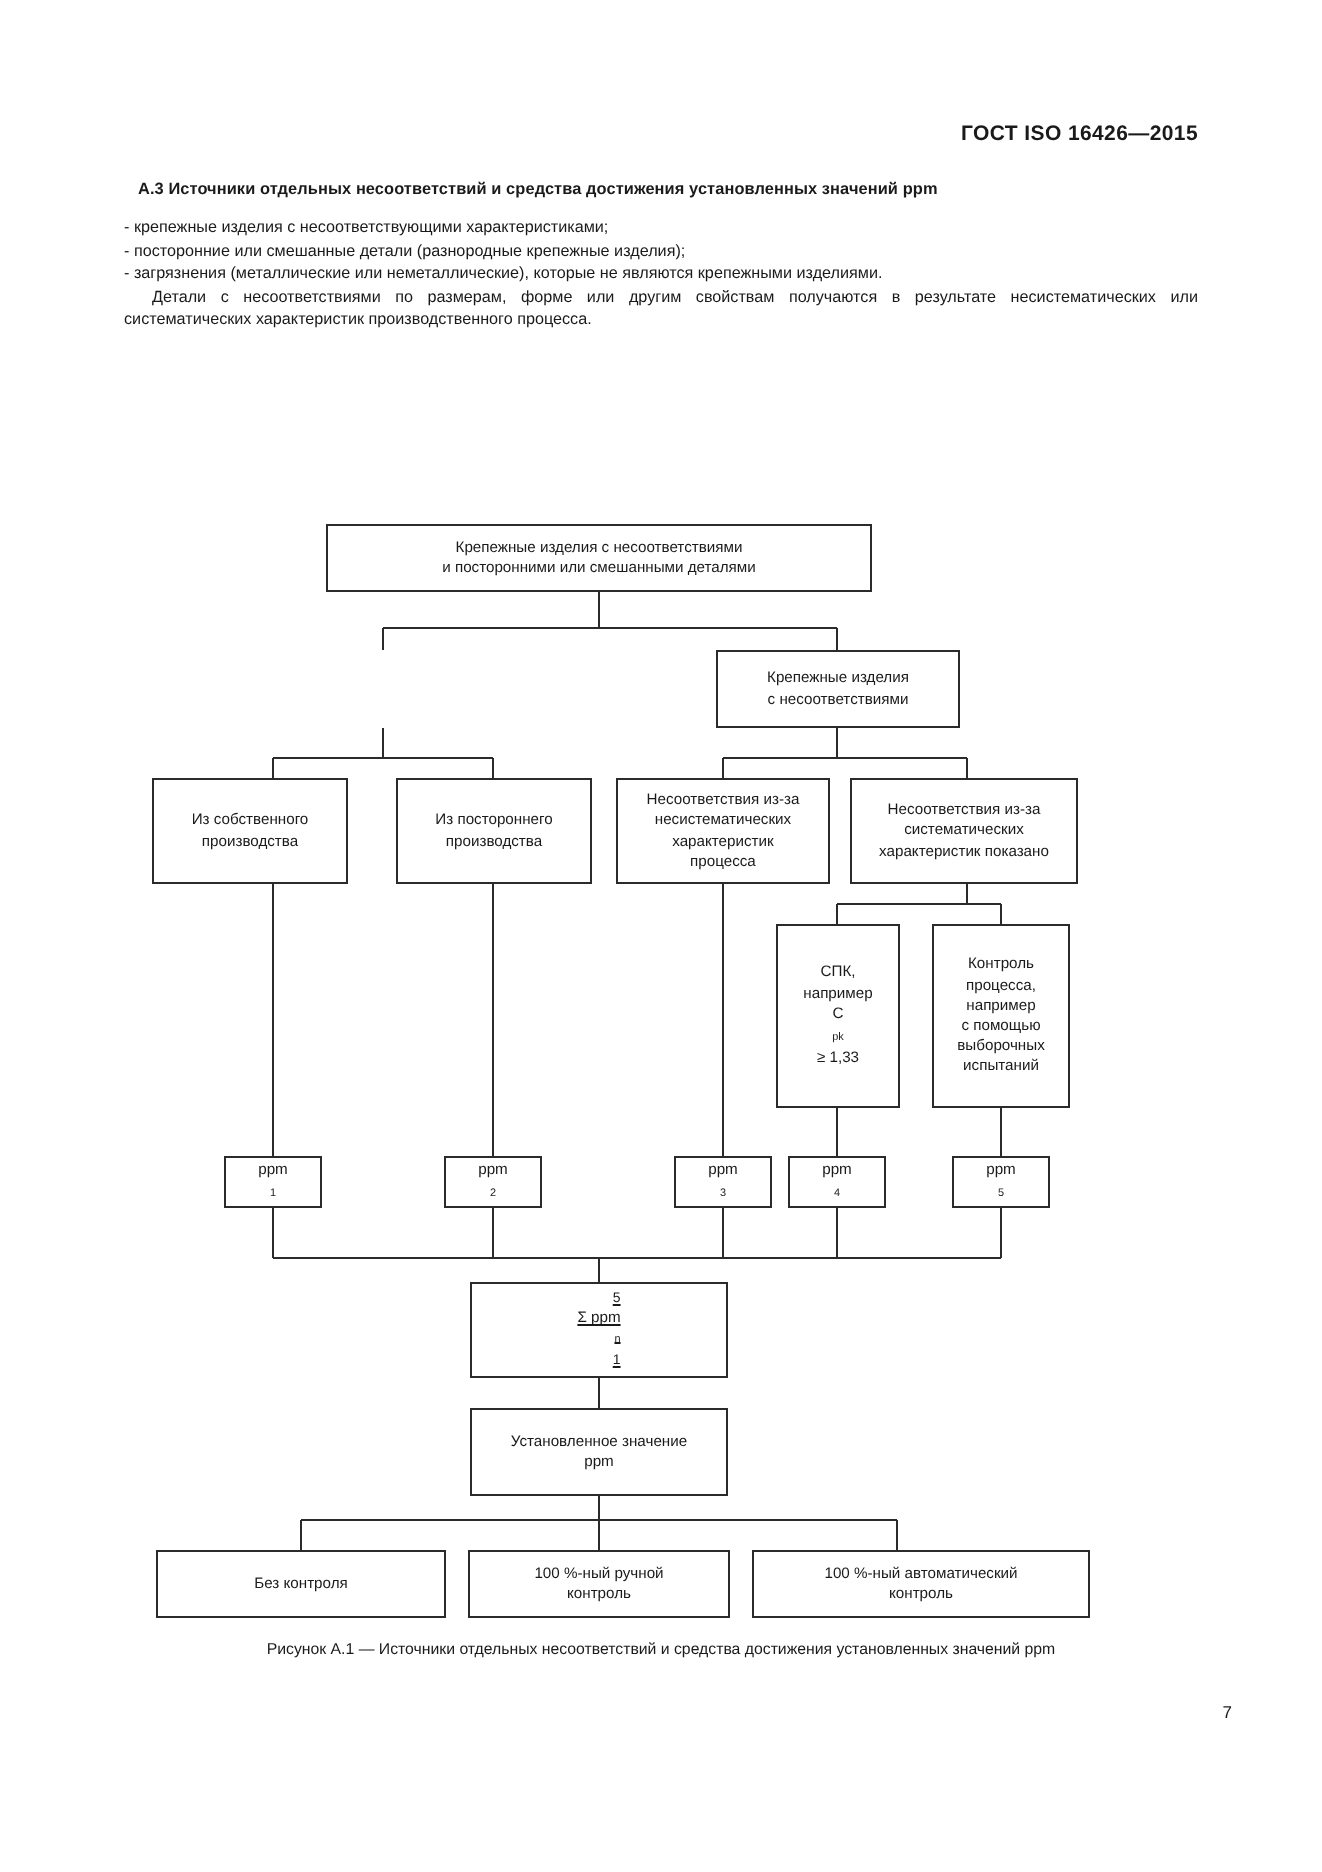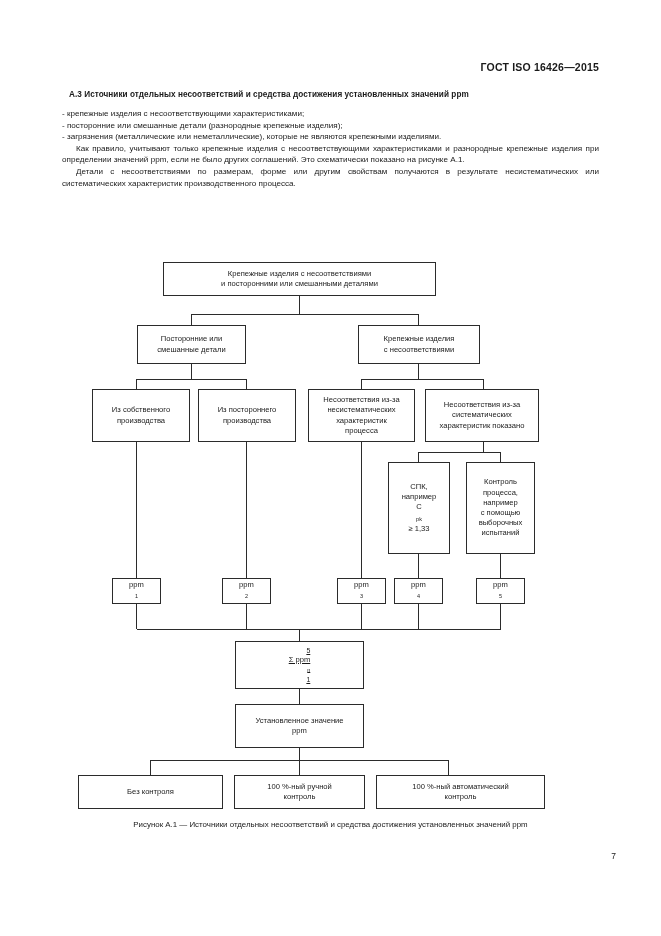--- a/index.html
+++ b/index.html
@@ -68,21 +68,20 @@
 
 <div class="page">
 
   <div class="doc-header">ГОСТ ISO 16426—2015</div>
 
   <div class="textblock">
     <p class="sec-title">А.3  Источники отдельных несоответствий и средства достижения установленных значений ppm</p>
     <p class="para nolast">- крепежные изделия с несоответствующими характеристиками;</p>
     <p class="para nolast">- посторонние или смешанные детали (разнородные крепежные изделия);</p>
     <p class="para nolast">- загрязнения (металлические или неметаллические), которые не являются крепежными изделиями.</p>
-    <p class="para lead">Как правило, учитывают только крепежные изделия с несоответствующими характеристиками и разнородные крепежные изделия при определении значений ppm, если не было других соглашений. Это схематически показано на рисунке А.1.</p>
     <p class="para lead">Детали с несоответствиями по размерам, форме или другим свойствам получаются в результате несистематических или систематических характеристик производственного процесса.</p>
   </div>
 
   <div class="chart">
 
     <svg width="661" height="580">
       <g stroke="#2b2b2b" stroke-width="1" fill="none" shape-rendering="crispEdges">
 
         <line x1="299.5" y1="44" x2="299.5" y2="62"></line>
         <line x1="191.5" y1="62" x2="418.5" y2="62"></line>
@@ -127,34 +126,28 @@
       </g>
     </svg>
 
     <div class="box" style="left:163px;top:10px;width:273px;height:34px;">
       <div>
         <span>Крепежные изделия с несоответствиями</span>
         <span>и посторонними или смешанными деталями</span>
       </div>
     </div>
 
-    <div class="box" style="left:137px;top:73px;width:109px;height:39px;">
-      <div>
-        <span>Посторонние или</span>
-        <span>смешанные детали</span>
-      </div>
-    </div>
     <div class="box" style="left:358px;top:73px;width:122px;height:39px;">
       <div>
         <span>Крепежные изделия</span>
         <span>с несоответствиями</span>
       </div>
     </div>
 
-    <div class="box" style="left:92px;top:137px;width:98px;height:53px;">
+    <div class="box" style="left:76px;top:137px;width:98px;height:53px;">
       <div>
         <span>Из собственного</span>
         <span>производства</span>
       </div>
     </div>
     <div class="box" style="left:198px;top:137px;width:98px;height:53px;">
       <div>
         <span>Из постороннего</span>
         <span>производства</span>
       </div>

